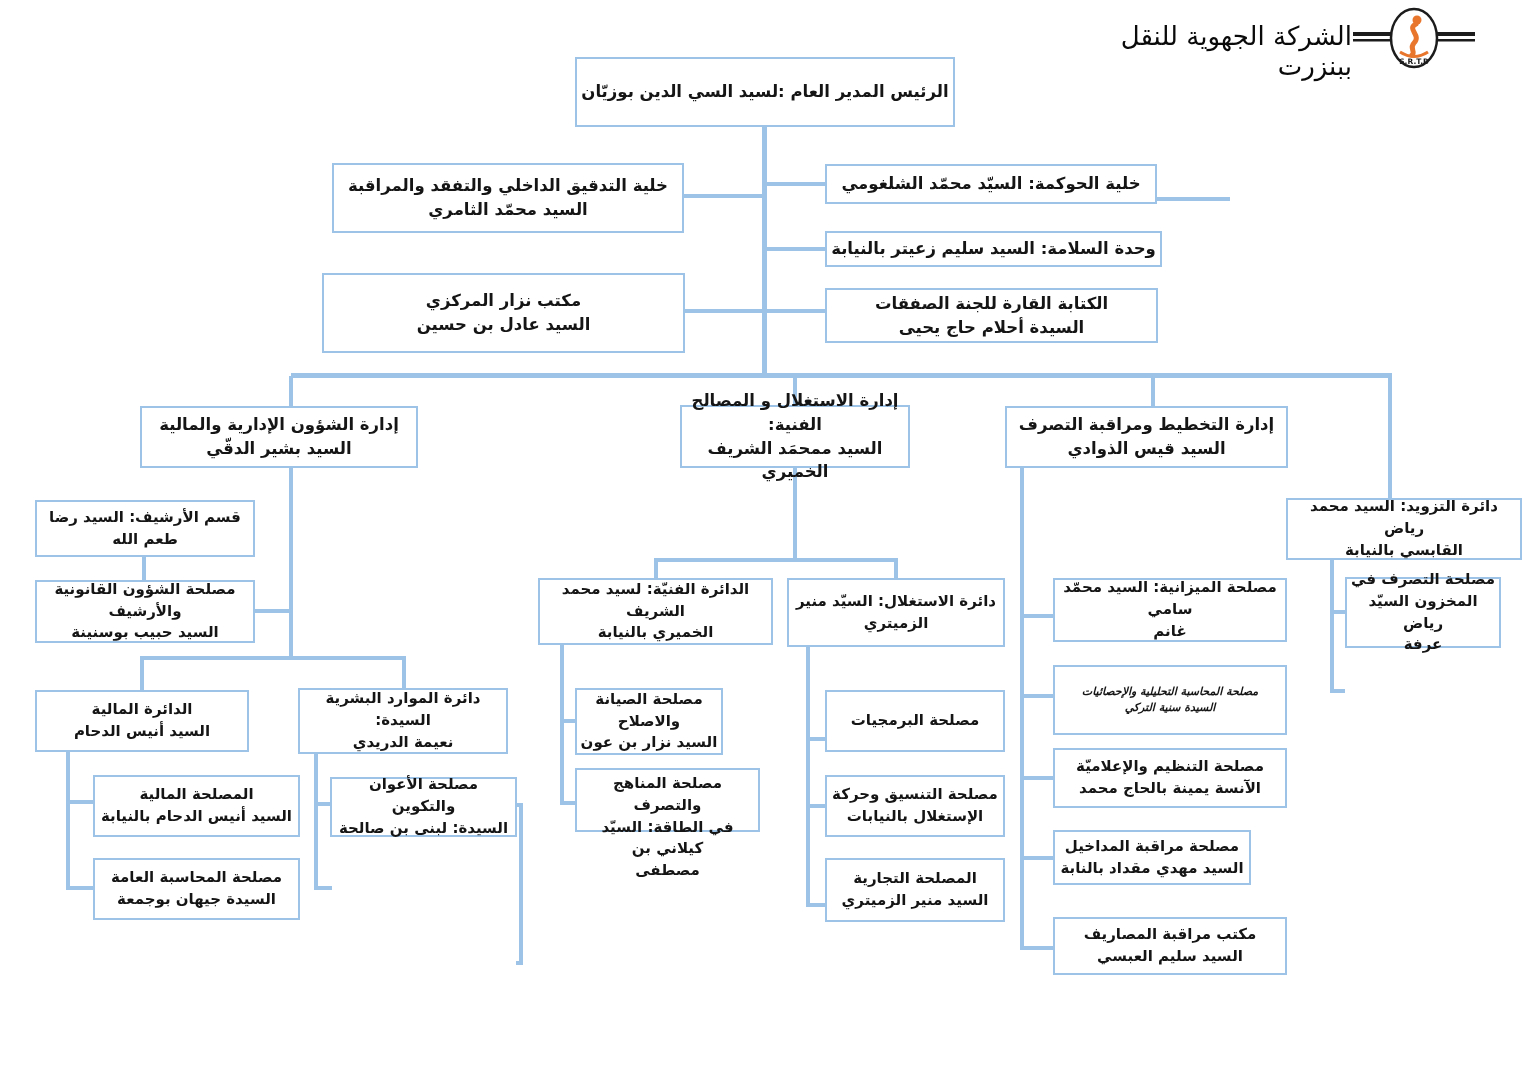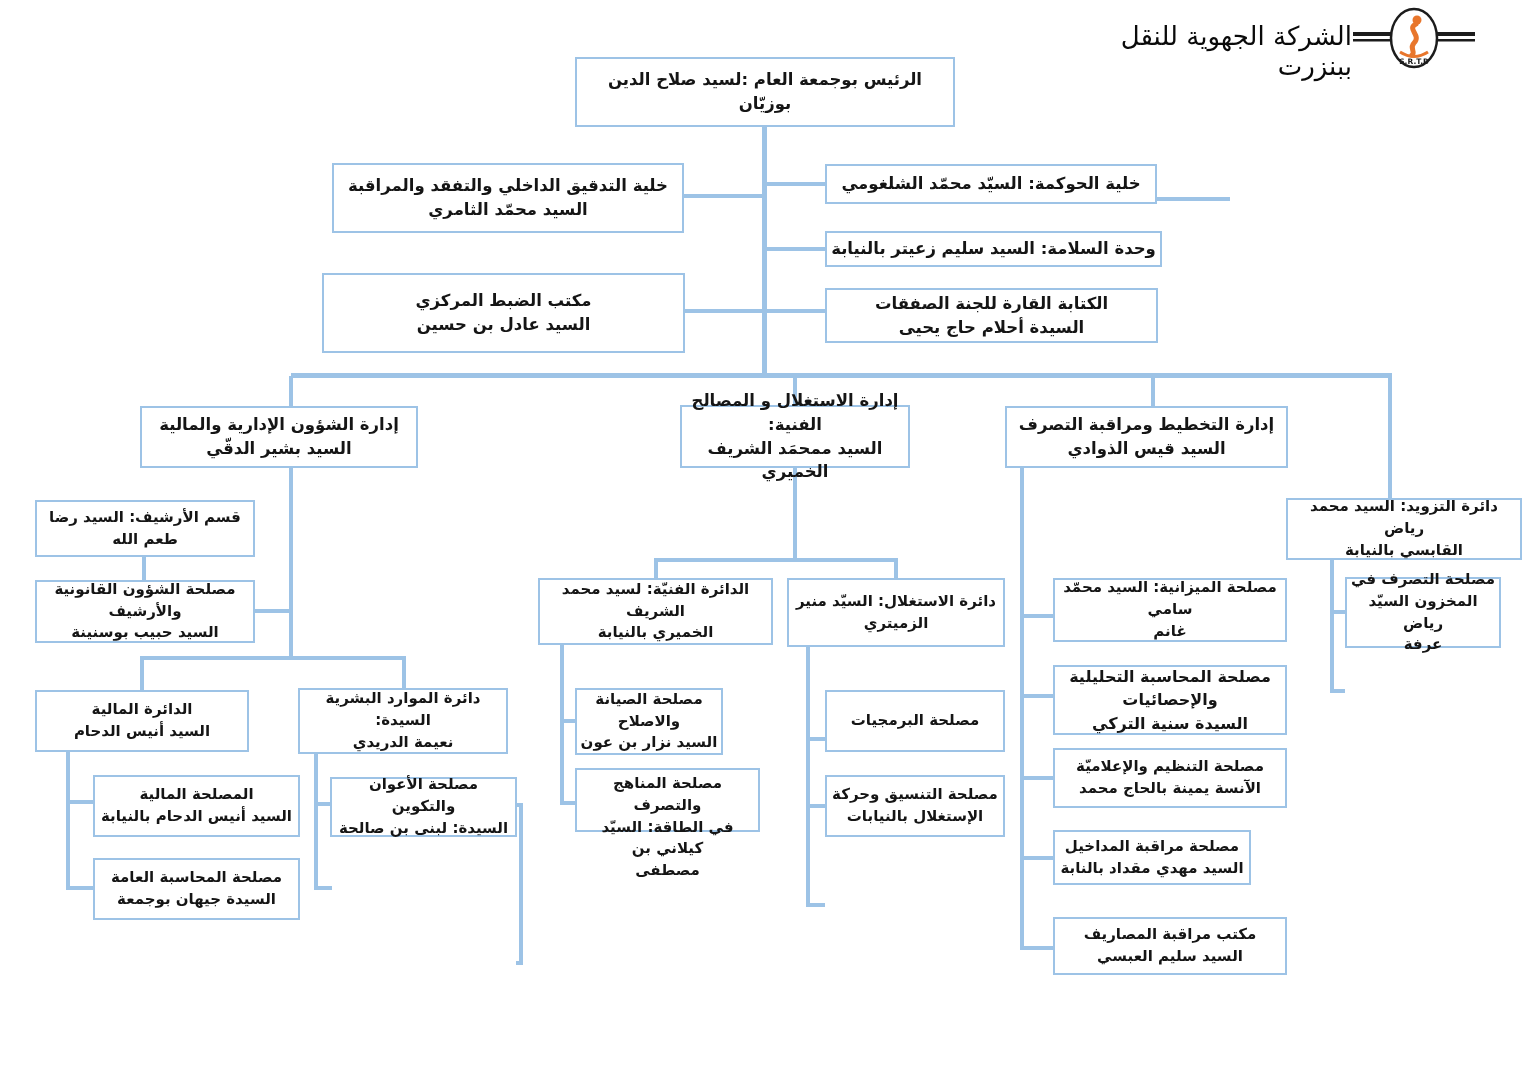--- a/index.html
+++ b/index.html
@@ -11,21 +11,21 @@
   #chart{position:absolute;inset:0;}
   .box{
     position:absolute;box-sizing:border-box;background:#fff;
     border:2px solid #9DC3E6;direction:rtl;
     display:flex;align-items:center;justify-content:center;
     text-align:center;font-weight:bold;font-size:15px;color:#151515;
     z-index:2;
   }
   .box .txt{white-space:pre-line;line-height:1.45;width:100%;padding:0 3px;}
   .box.lg{font-size:16.5px;}
-  .box.sm{font-size:16px;}
+  .box.sm{font-size:11px;font-style:italic;}
   .box.top{align-items:flex-start;}
   .box.top .txt{padding-top:3px;}
   .ln{position:absolute;background:#9DC3E6;z-index:1;}
   #company-title{
     position:absolute;left:1080px;top:14px;width:272px;
     font-size:26px;font-weight:normal;text-align:right;direction:rtl;
     color:#0a0a0a;
     margin-top:7px;
   }
   #logo{position:absolute;left:1353px;top:5px;width:122px;height:66px;}
@@ -92,34 +92,34 @@
   <div class="ln" style="left:1020px;top:614px;width:33px;height:4px"></div>
   <div class="ln" style="left:1020px;top:694px;width:33px;height:4px"></div>
   <div class="ln" style="left:1020px;top:776px;width:33px;height:4px"></div>
   <div class="ln" style="left:1020px;top:856px;width:33px;height:4px"></div>
   <div class="ln" style="left:1020px;top:946px;width:33px;height:4px"></div>
   <div class="ln" style="left:1330px;top:560px;width:4px;height:133px"></div>
   <div class="ln" style="left:1330px;top:610px;width:15px;height:4px"></div>
   <div class="ln" style="left:1330px;top:689px;width:15px;height:4px"></div>
 
   <div class="box lg" style="left:575px;top:57px;width:380px;height:70px">
-      <div class="txt">الرئيس بوجمعة العام  :لسيد صلاح الدين بوزيّان</div>
+      <div class="txt">الرئيس المدير العام  :لسيد السي الدين بوزيّان</div>
     </div>
   <div class="box lg" style="left:332px;top:163px;width:352px;height:70px">
       <div class="txt">خلية التدقيق الداخلي والتفقد والمراقبة
 السيد محمّد الثامري</div>
     </div>
   <div class="box lg" style="left:825px;top:164px;width:332px;height:40px">
       <div class="txt">خلية الحوكمة: السيّد محمّد الشلغومي</div>
     </div>
   <div class="box lg" style="left:825px;top:231px;width:337px;height:36px">
       <div class="txt">وحدة السلامة:  السيد سليم زعيتر بالنيابة</div>
     </div>
   <div class="box lg" style="left:322px;top:273px;width:363px;height:80px">
-      <div class="txt">مكتب الضبط المركزي
+      <div class="txt">مكتب نزار المركزي
 السيد عادل بن حسين</div>
     </div>
   <div class="box lg" style="left:825px;top:288px;width:333px;height:55px">
       <div class="txt">الكتابة القارة للجنة الصفقات
 السيدة أحلام حاج يحيى</div>
     </div>
 
   <div class="box lg" style="left:140px;top:406px;width:278px;height:62px">
       <div class="txt">إدارة الشؤون الإدارية والمالية
 السيد بشير الدقّي</div>
@@ -183,20 +183,24 @@
       <div class="txt">دائرة الاستغلال: السيّد منير
 الزميتري</div>
     </div>
   <div class="box" style="left:825px;top:690px;width:180px;height:62px">
       <div class="txt">مصلحة البرمجيات</div>
     </div>
   <div class="box" style="left:825px;top:775px;width:180px;height:62px">
       <div class="txt">مصلحة التنسيق وحركة
 الإستغلال بالنيابات</div>
     </div>
+  <div class="box" style="left:825px;top:858px;width:180px;height:64px">
+      <div class="txt">المصلحة التجارية
+السيد منير الزميتري</div>
+    </div>
 
   <div class="box" style="left:1053px;top:578px;width:234px;height:64px">
       <div class="txt">مصلحة الميزانية: السيد محمّد سامي
 غانم</div>
     </div>
   <div class="box sm" style="left:1053px;top:665px;width:234px;height:70px">
       <div class="txt">مصلحة المحاسبة التحليلية والإحصائيات
 السيدة سنية التركي</div>
     </div>
   <div class="box" style="left:1053px;top:748px;width:234px;height:60px">

